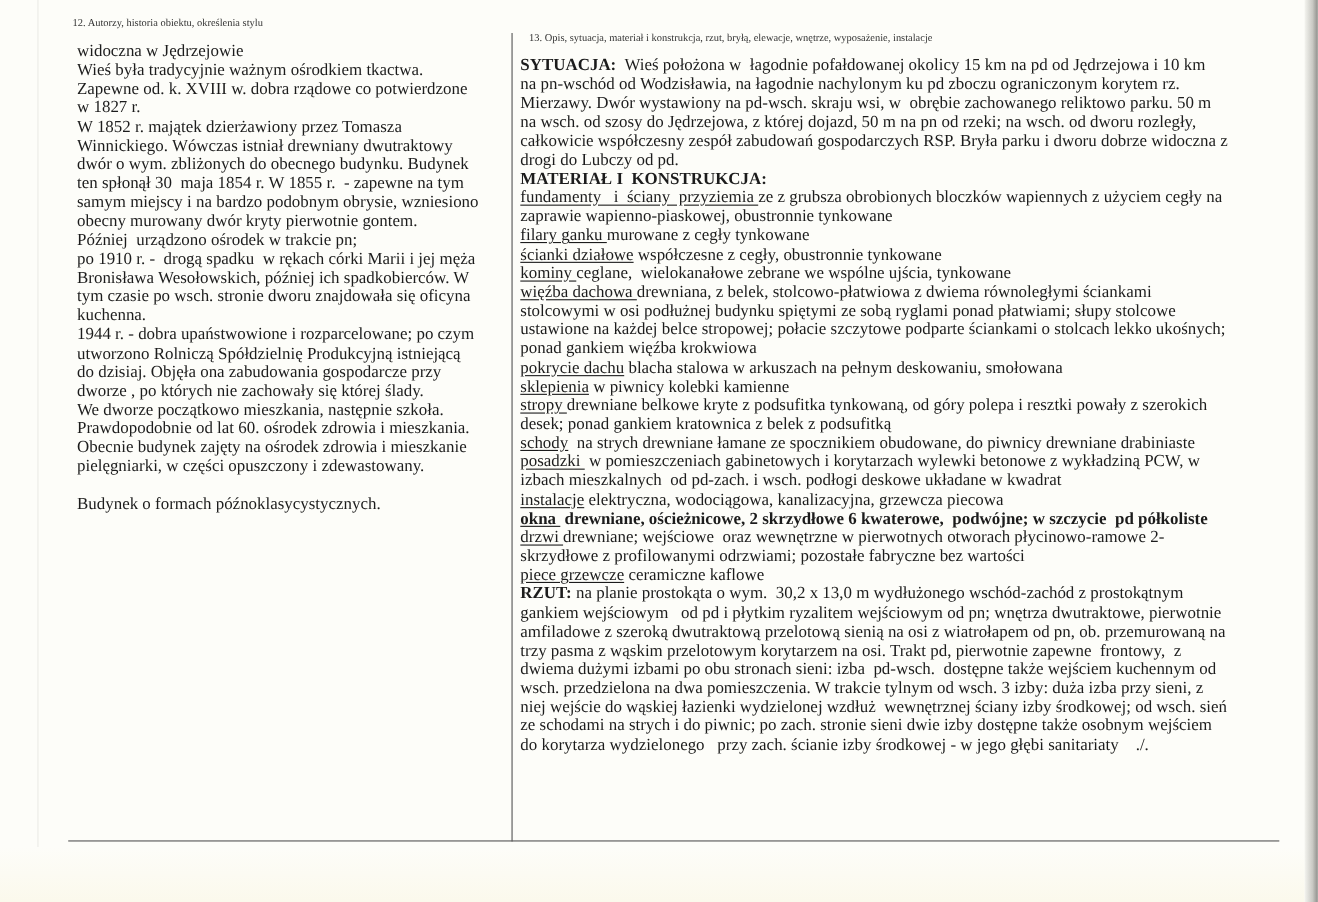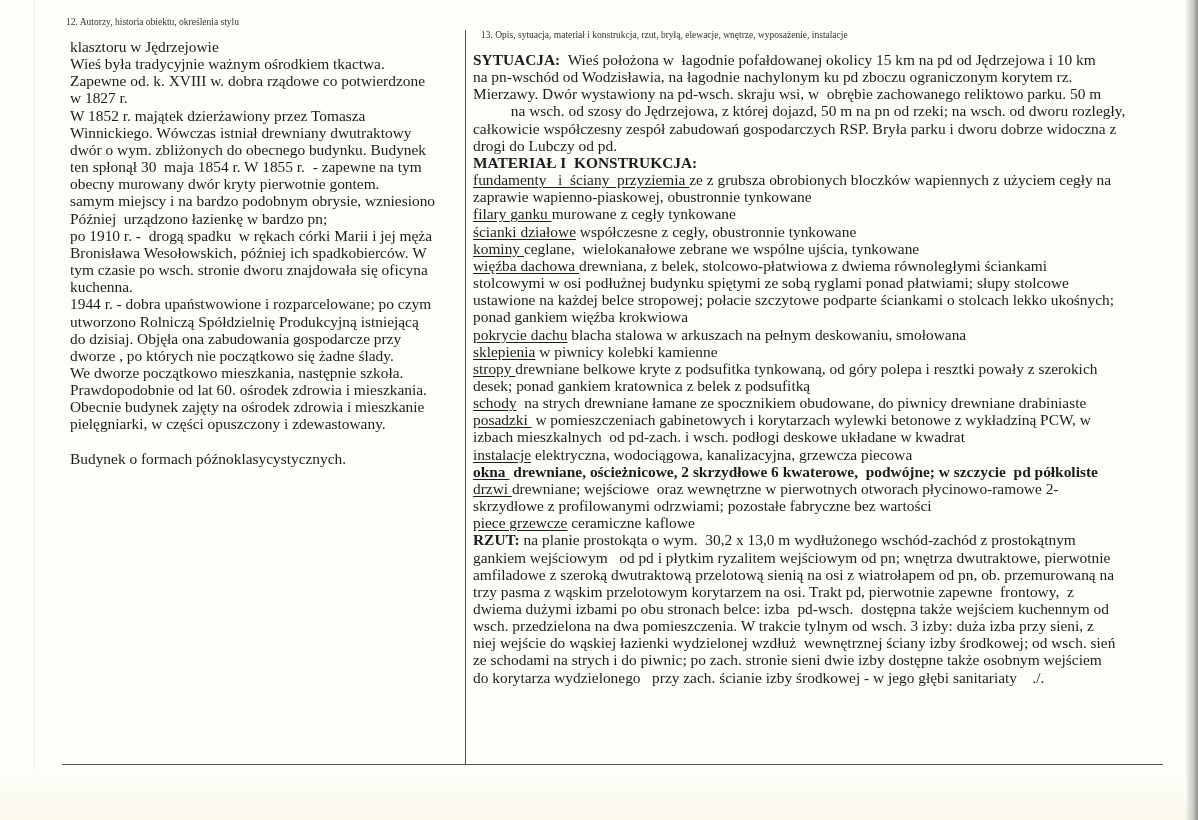--- a/index.html
+++ b/index.html
@@ -105,56 +105,56 @@
 <div class="scan-edge-left"></div>
 <div class="bottom-warm"></div>
 <div class="scan-edge-right"></div>
 
 <div class="divider-v"></div>
 <div class="rule-bottom"></div>
 
 <section class="col-left">
   <div class="section-heading">12. Autorzy, historia obiektu, określenia stylu</div>
   <div class="body-text">
-    <span class="line" style="white-space: pre;">klasztoru w Jędrzejowie</span>
+    <span class="line" style="white-space: pre;">widoczna w Jędrzejowie</span>
     <span class="line" style="white-space: pre; font-family: Liberation Serif, serif;">Wieś była tradycyjnie ważnym ośrodkiem tkactwa.</span>
     <span class="line" style="white-space: pre;">Zapewne od. k. XVIII w. dobra rządowe co potwierdzone</span>
     <span class="line" style="white-space: pre;">w 1827 r.</span>
     <span class="line" style="white-space: pre;">W 1852 r. majątek dzierżawiony przez Tomasza</span>
     <span class="line" style="white-space: pre;">Winnickiego. Wówczas istniał drewniany dwutraktowy</span>
     <span class="line" style="white-space: pre;">dwór o wym. zbliżonych do obecnego budynku. Budynek</span>
     <span class="line" style="white-space: pre;">ten spłonął 30  maja 1854 r. W 1855 r.  - zapewne na tym</span>
+    <span class="line" style="white-space: pre;">samym miejscy i na bardzo podobnym obrysie, wzniesiono</span>
     <span class="line" style="white-space: pre;">obecny murowany dwór kryty pierwotnie gontem.</span>
-    <span class="line" style="white-space: pre;">samym miejscy i na bardzo podobnym obrysie, wzniesiono</span>
-    <span class="line" style="white-space: pre;">Później  urządzono łazienkę w bardzo pn;</span>
+    <span class="line" style="white-space: pre;">Później  urządzono ośrodek w trakcie pn;</span>
     <span class="line" style="white-space: pre;">po 1910 r. -  drogą spadku  w rękach córki Marii i jej męża</span>
     <span class="line" style="white-space: pre;">Bronisława Wesołowskich, później ich spadkobierców. W</span>
     <span class="line" style="white-space: pre;">tym czasie po wsch. stronie dworu znajdowała się oficyna</span>
     <span class="line" style="white-space: pre;">kuchenna.</span>
     <span class="line" style="white-space: pre;">1944 r. - dobra upaństwowione i rozparcelowane; po czym</span>
     <span class="line" style="white-space: pre;">utworzono Rolniczą Spółdzielnię Produkcyjną istniejącą</span>
     <span class="line" style="white-space: pre;">do dzisiaj. Objęła ona zabudowania gospodarcze przy</span>
-    <span class="line" style="white-space: pre;">dworze , po których nie początkowo się żadne ślady.</span>
+    <span class="line" style="white-space: pre;">dworze , po których nie zachowały się której ślady.</span>
     <span class="line" style="white-space: pre;">We dworze początkowo mieszkania, następnie szkoła.</span>
     <span class="line" style="white-space: pre;">Prawdopodobnie od lat 60. ośrodek zdrowia i mieszkania.</span>
     <span class="line" style="white-space: pre;">Obecnie budynek zajęty na ośrodek zdrowia i mieszkanie</span>
     <span class="line" style="white-space: pre;">pielęgniarki, w części opuszczony i zdewastowany.</span>
     <span class="blank"></span>
     <span class="line" style="white-space: pre;">Budynek o formach późnoklasycystycznych.</span>
   </div>
 </section>
 
 <section class="col-right">
   <div class="section-heading">13. Opis, sytuacja, materiał i konstrukcja, rzut, bryłą, elewacje, wnętrze, wyposażenie,  instalacje</div>
   <div class="body-text">
 
     <span class="line" style="white-space: pre;"><span class="label-bold" style="white-space: pre;">SYTUACJA:</span><span style="white-space: pre;">  Wieś położona w  łagodnie pofałdowanej okolicy 15 km na pd od Jędrzejowa i 10 km</span></span>
     <span class="line" style="white-space: pre;">na pn-wschód od Wodzisławia, na łagodnie nachylonym ku pd zboczu ograniczonym korytem rz.</span>
     <span class="line" style="white-space: pre;">Mierzawy. Dwór wystawiony na pd-wsch. skraju wsi, w  obrębie zachowanego reliktowo parku. 50 m</span>
-    <span class="line" style="white-space: pre; text-align: center;">na wsch. od szosy do Jędrzejowa, z której dojazd, 50 m na pn od rzeki; na wsch. od dworu rozległy,</span>
+    <span class="line" style="white-space: pre;">na wsch. od szosy do Jędrzejowa, z której dojazd, 50 m na pn od rzeki; na wsch. od dworu rozległy,</span>
     <span class="line" style="white-space: pre;">całkowicie współczesny zespół zabudowań gospodarczych RSP. Bryła parku i dworu dobrze widoczna z</span>
     <span class="line" style="white-space: pre;">drogi do Lubczy od pd.</span>
 
     <span class="line label-bold" style="white-space: pre;">MATERIAŁ I  KONSTRUKCJA:</span>
 
     <span class="line" style="white-space: pre;"><span class="u" style="white-space: pre;">fundamenty   i  ściany  przyziemia </span><span style="white-space: pre;">ze z grubsza obrobionych bloczków wapiennych z użyciem cegły na</span></span>
     <span class="line" style="white-space: pre;">zaprawie wapienno-piaskowej, obustronnie tynkowane</span>
 
     <span class="line" style="white-space: pre;"><span class="u" style="white-space: pre;">filary ganku </span><span style="white-space: pre;">murowane z cegły tynkowane</span></span>
 
@@ -185,19 +185,19 @@
 
     <span class="line" style="white-space: pre;"><span class="u" style="white-space: pre;">drzwi </span><span style="white-space: pre;">drewniane; wejściowe  oraz wewnętrzne w pierwotnych otworach płycinowo-ramowe 2-</span></span>
     <span class="line" style="white-space: pre;">skrzydłowe z profilowanymi odrzwiami; pozostałe fabryczne bez wartości</span>
 
     <span class="line" style="white-space: pre;"><span class="u" style="white-space: pre;">piece grzewcze</span><span style="white-space: pre;"> ceramiczne kaflowe</span></span>
 
     <span class="line" style="white-space: pre;"><span class="label-bold" style="white-space: pre;">RZUT:</span><span style="white-space: pre;"> na planie prostokąta o wym.  30,2 x 13,0 m wydłużonego wschód-zachód z prostokątnym</span></span>
     <span class="line" style="white-space: pre;">gankiem wejściowym   od pd i płytkim ryzalitem wejściowym od pn; wnętrza dwutraktowe, pierwotnie</span>
     <span class="line" style="white-space: pre;">amfiladowe z szeroką dwutraktową przelotową sienią na osi z wiatrołapem od pn, ob. przemurowaną na</span>
     <span class="line" style="white-space: pre;">trzy pasma z wąskim przelotowym korytarzem na osi. Trakt pd, pierwotnie zapewne  frontowy,  z</span>
-    <span class="line" style="white-space: pre;">dwiema dużymi izbami po obu stronach belce: izba  pd-wsch.  dostępna także wejściem kuchennym od</span>
+    <span class="line" style="white-space: pre;">dwiema dużymi izbami po obu stronach sieni: izba  pd-wsch.  dostępne także wejściem kuchennym od</span>
     <span class="line" style="white-space: pre;">wsch. przedzielona na dwa pomieszczenia. W trakcie tylnym od wsch. 3 izby: duża izba przy sieni, z</span>
     <span class="line" style="white-space: pre;">niej wejście do wąskiej łazienki wydzielonej wzdłuż  wewnętrznej ściany izby środkowej; od wsch. sień</span>
     <span class="line" style="white-space: pre;">ze schodami na strych i do piwnic; po zach. stronie sieni dwie izby dostępne także osobnym wejściem</span>
     <span class="line" style="white-space: pre;">do korytarza wydzielonego   przy zach. ścianie izby środkowej - w jego głębi sanitariaty    ./.</span>
   </div>
 </section>
 
 </body></html>

